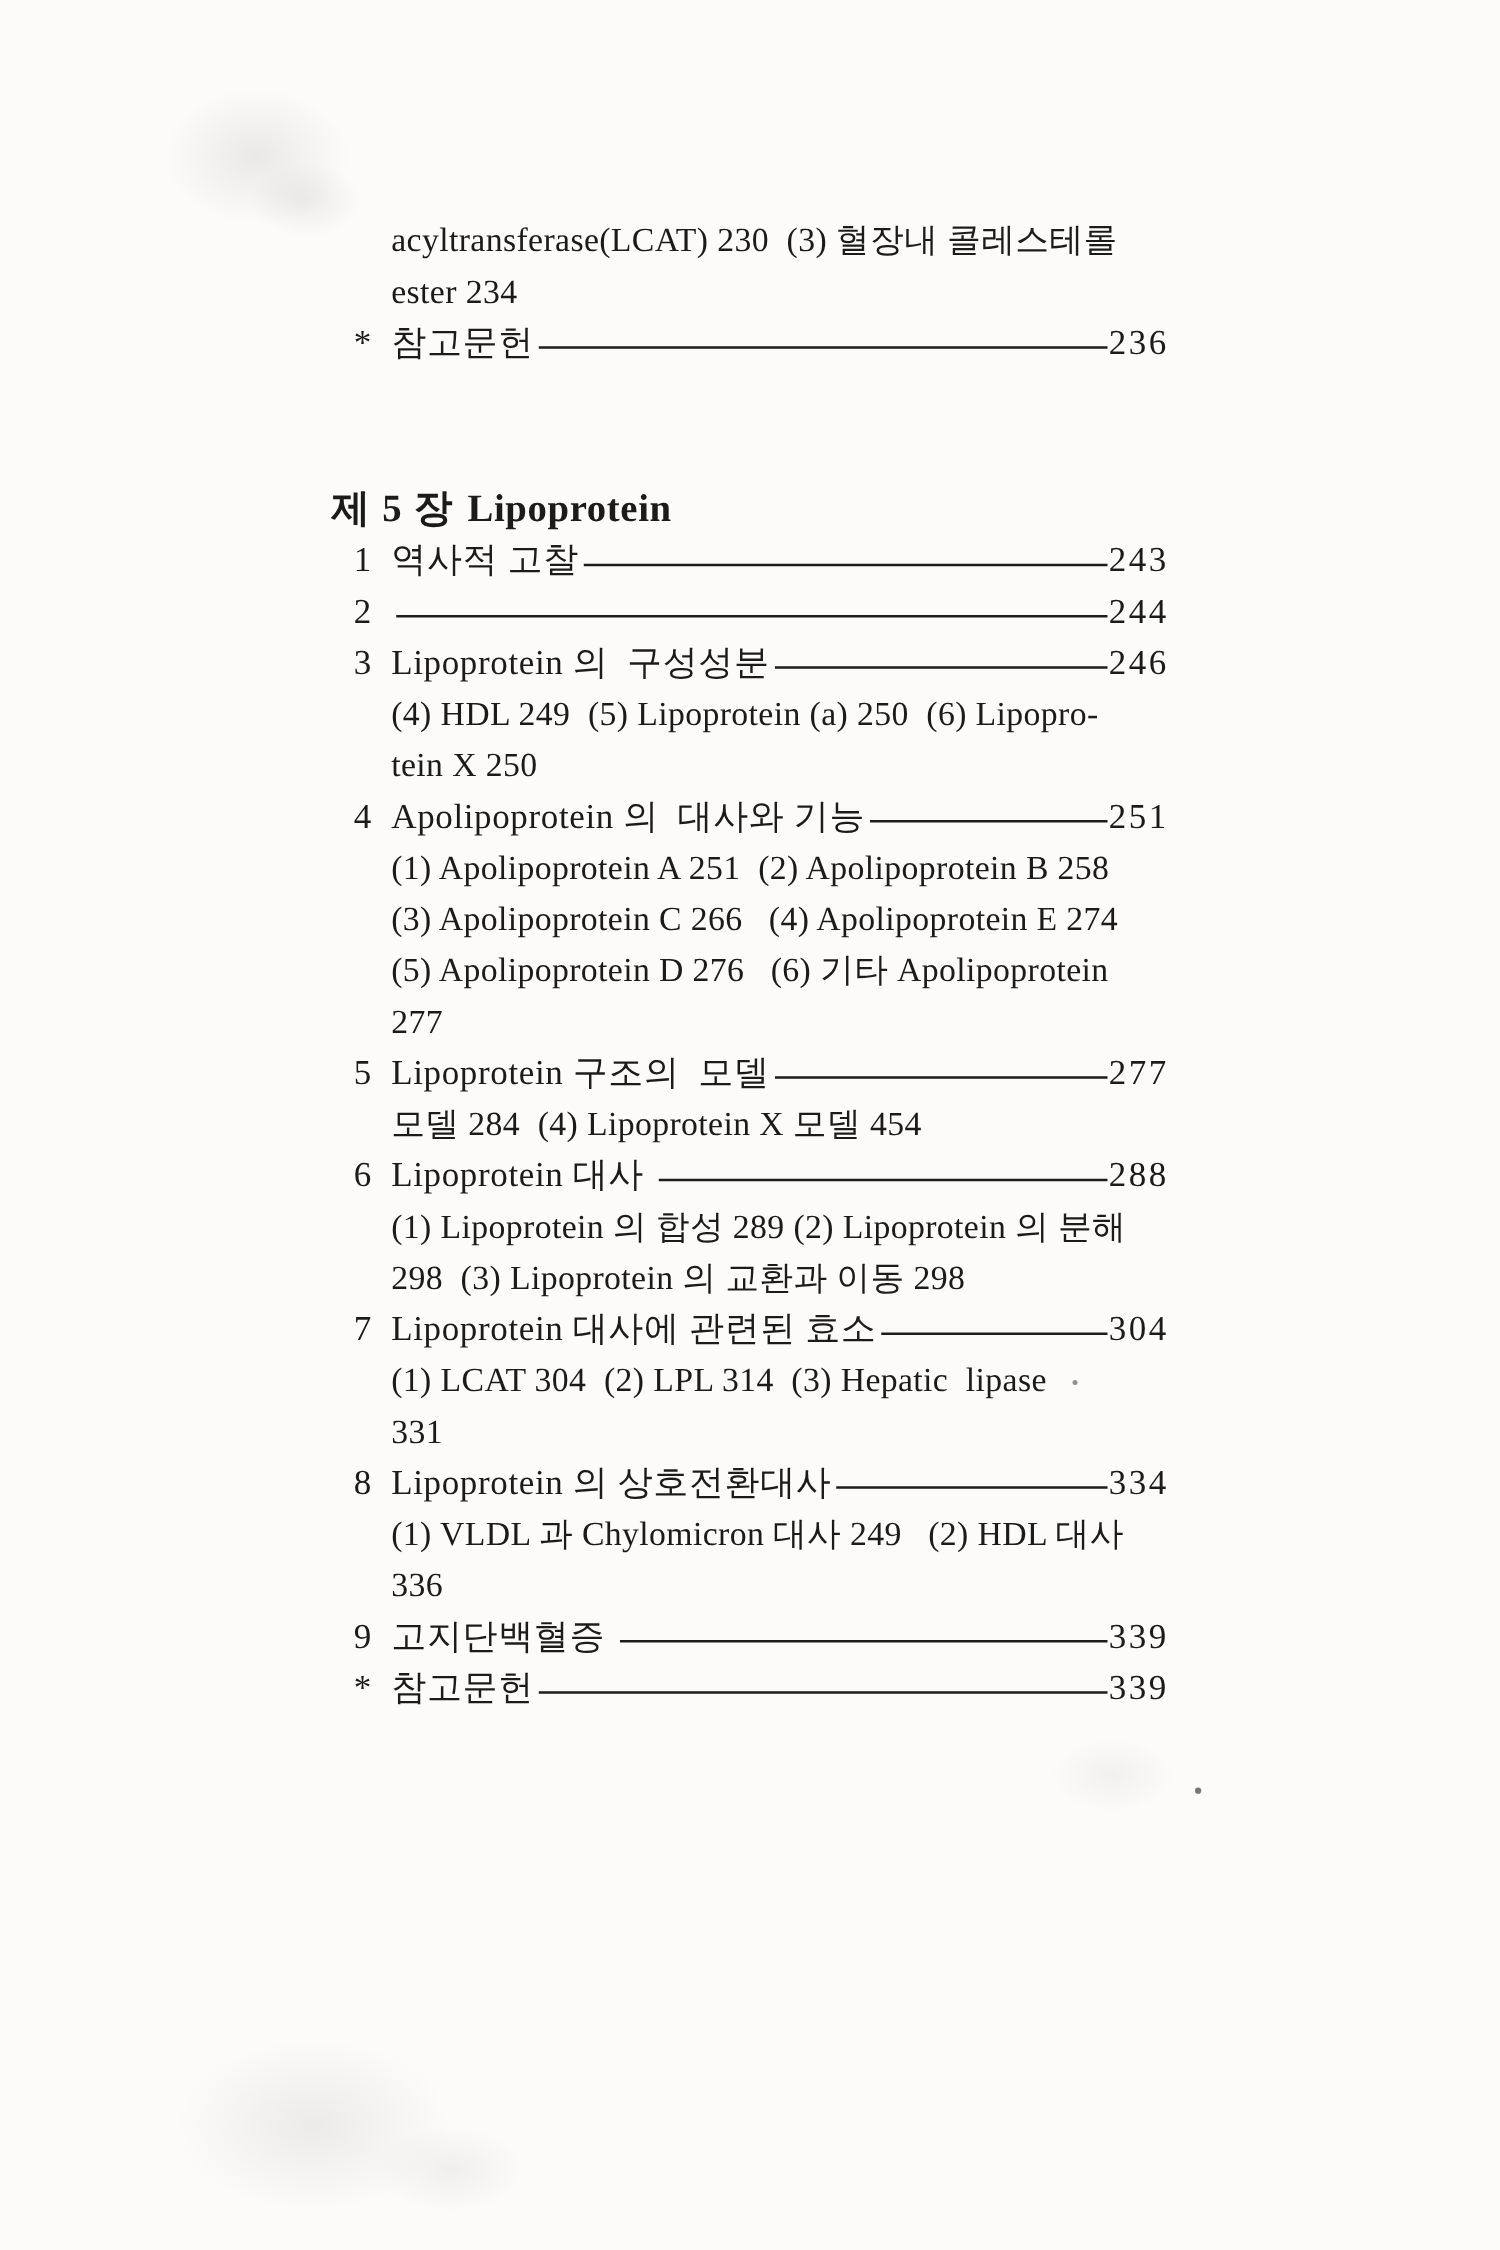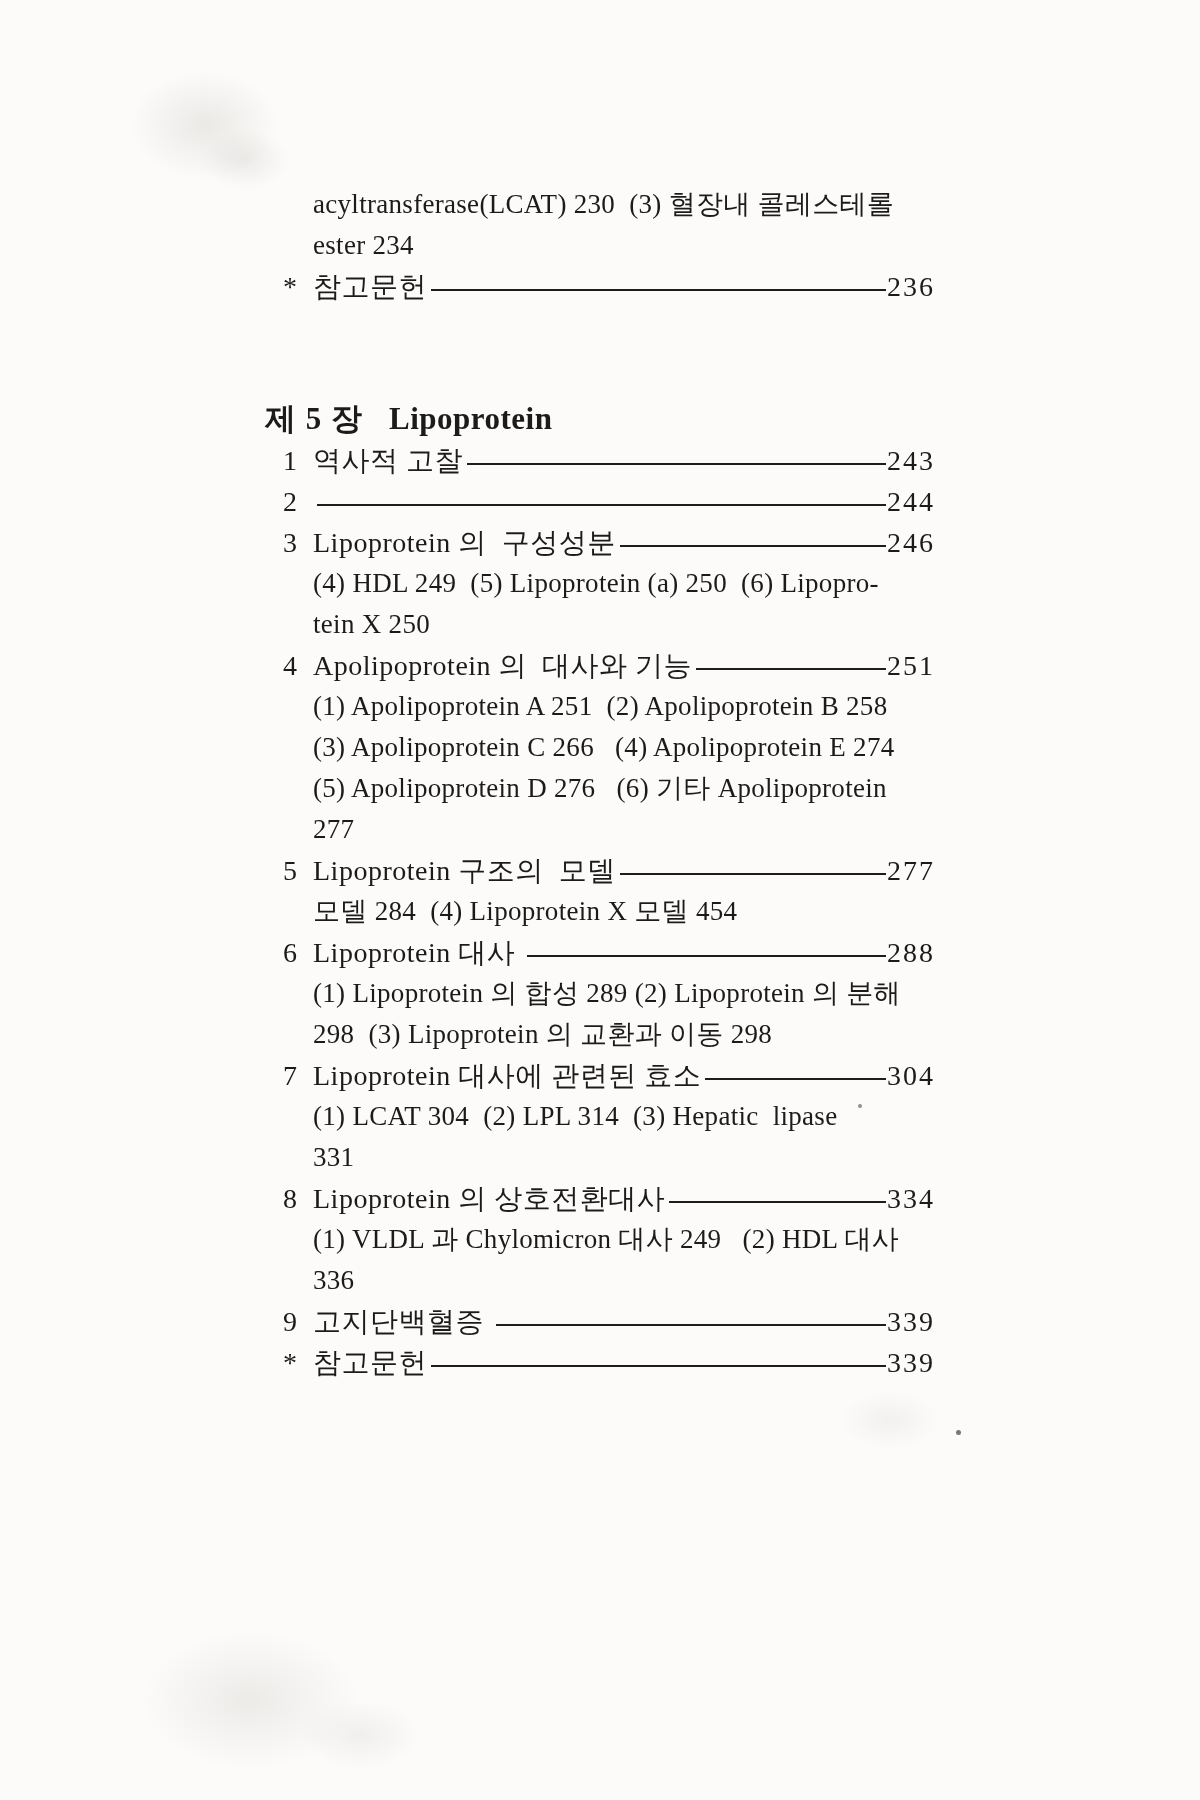--- a/index.html
+++ b/index.html
@@ -26,21 +26,21 @@
   .smudge.s4 { left: 300px; top: 1700px; width: 120px; height: 70px;  background: radial-gradient(ellipse at center, rgba(150,150,145,0.12), rgba(150,150,145,0) 70%); }
   .smudge.s5 { left: 840px; top: 1390px; width: 100px; height: 60px;  background: radial-gradient(ellipse at center, rgba(150,150,145,0.10), rgba(150,150,145,0) 70%); }
   .dot {
     position: absolute; background: #4a4a46; border-radius: 50%;
   }
   .dot.d1 { left: 956px; top: 1430px; width: 5px; height: 5px; opacity: .75; }
   .dot.d2 { left: 858px; top: 1104px; width: 4px; height: 4px; opacity: .6; }
 
   .content {
     position: absolute;
-    left: 283px; top: 184px;
+    left: 283px; top: 172px;
     width: 652px;
   }
   .line {
     line-height: 41px;
     font-size: 27px;
     white-space: pre-wrap;
   }
   .cont-line { padding-left: 30px; letter-spacing: .3px; }
 
   .row {
@@ -76,21 +76,21 @@
     white-space: pre-wrap;
     letter-spacing: .3px;
   }
   .chapter {
     margin: 90px 0 0 -18px;
     font-size: 31px;
     font-weight: bold;
     line-height: 43px;
     letter-spacing: 1px;
   }
-  .chapter .chapter-title { margin-left: 26px; letter-spacing: .5px; }
+  .chapter .chapter-title { margin-left: 11px; letter-spacing: .5px; }
 </style>
 </head>
 <body>
 
 <div class="page">
   <div class="smudge s1"></div>
   <div class="smudge s2"></div>
   <div class="smudge s3"></div>
   <div class="smudge s4"></div>
   <div class="smudge s5"></div>

